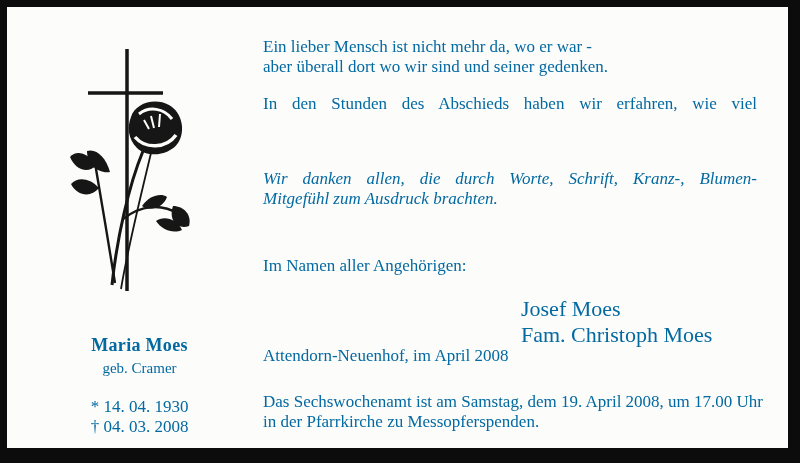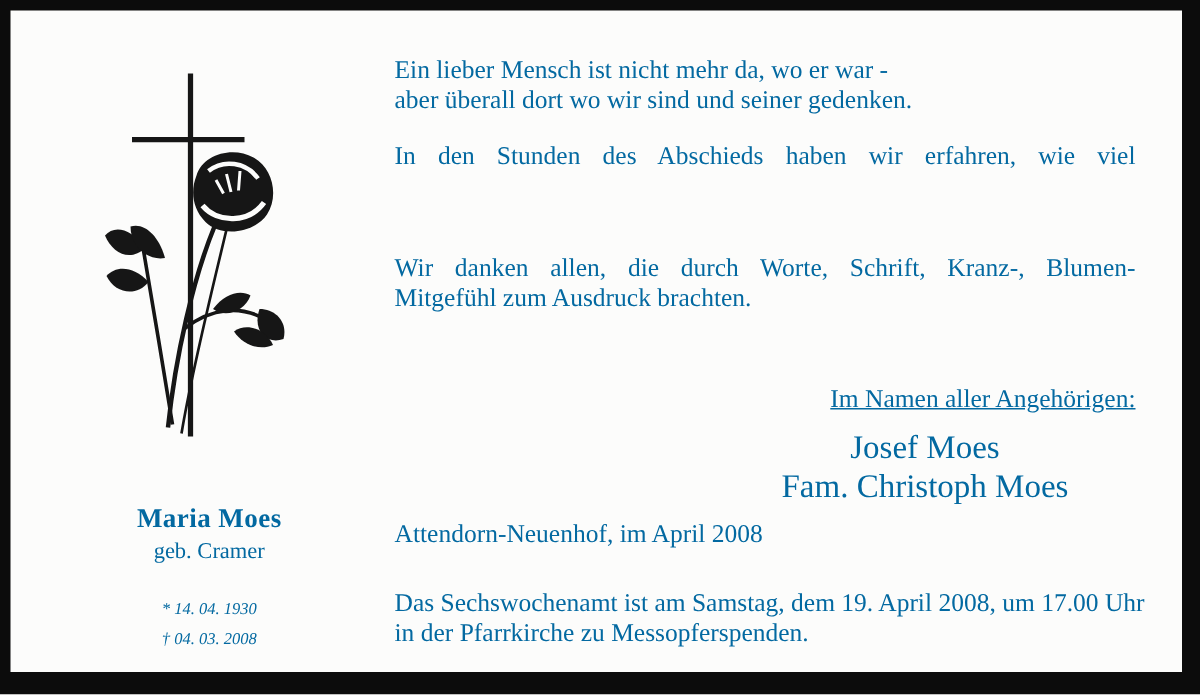--- a/index.html
+++ b/index.html
@@ -23,28 +23,28 @@
     border-width: 7px 12px 15px 7px;
     background: #fcfcfb;
   }
   .abs { position: absolute; }
   .ink { color: #0369a1; }
 
   
   .rcol { left: 256px; width: 494px; font-size: 17px; line-height: 20px; }
   .line { white-space: nowrap; }
   .jline { text-align: justify; text-align-last: justify; }
-  .attribution { text-align: right; padding-right: 12px; font-size: 17px; text-decoration: underline; }
+  .attribution { text-align: left; padding-right: 12px; font-size: 17px; }
   .signatures { left: 514px; font-size: 22px; line-height: 26px; }
 
   
   .lcol { left: 25px; width: 215px; text-align: center; }
   .deceased-name { font-size: 18px; font-weight: bold; letter-spacing: 0.3px; }
   .maiden { font-size: 15px; }
-  .dates { font-size: 11px; line-height: 19.5px; font-style: italic; }
+  .dates { font-size: 17px; line-height: 19.5px; }
 
   .illustration { left: 58px; top: 38px; width: 150px; height: 250px; }
 </style>
 </head>
 <body>
 
 <div class="stage">
   <div class="frame">
 
     <svg class="abs illustration" viewBox="0 0 150 250" xmlns="http://www.w3.org/2000/svg" aria-hidden="true">
@@ -75,28 +75,28 @@
 
     <div class="abs rcol ink" style="top:30px;">
       <div class="line">Ein lieber Mensch ist nicht mehr da, wo er war -</div>
       <div class="line">aber überall dort wo wir sind und seiner gedenken.</div>
     </div>
 
     <div class="abs rcol ink" style="top:87px;">
       <div class="jline">In den Stunden des Abschieds haben wir erfahren, wie viel</div>
     </div>
 
-    <div class="abs rcol ink" style="top:162px;">
+    <div class="abs rcol ink" style="top:162px;font-style:italic;">
       <div class="jline">Wir danken allen, die durch Worte, Schrift, Kranz-, Blumen-</div>
       <div class="line">Mitgefühl zum Ausdruck brachten.</div>
     </div>
 
     <div class="abs rcol ink attribution" style="top:249px;">Im Namen aller Angehörigen:</div>
 
-    <div class="abs signatures ink" style="top:278px;text-align:center;">
+    <div class="abs signatures ink" style="top:289px;">
       <div class="line">Josef Moes</div>
       <div class="line">Fam. Christoph Moes</div>
     </div>
 
     <div class="abs rcol ink line" style="top:339px;">Attendorn-Neuenhof, im April 2008</div>
 
     <div class="abs rcol ink" style="top:385px;">
       <div class="line">Das Sechswochenamt ist am Samstag, dem 19. April 2008, um 17.00 Uhr</div>
       <div class="line">in der Pfarrkirche zu Messopferspenden.</div>
     </div>

